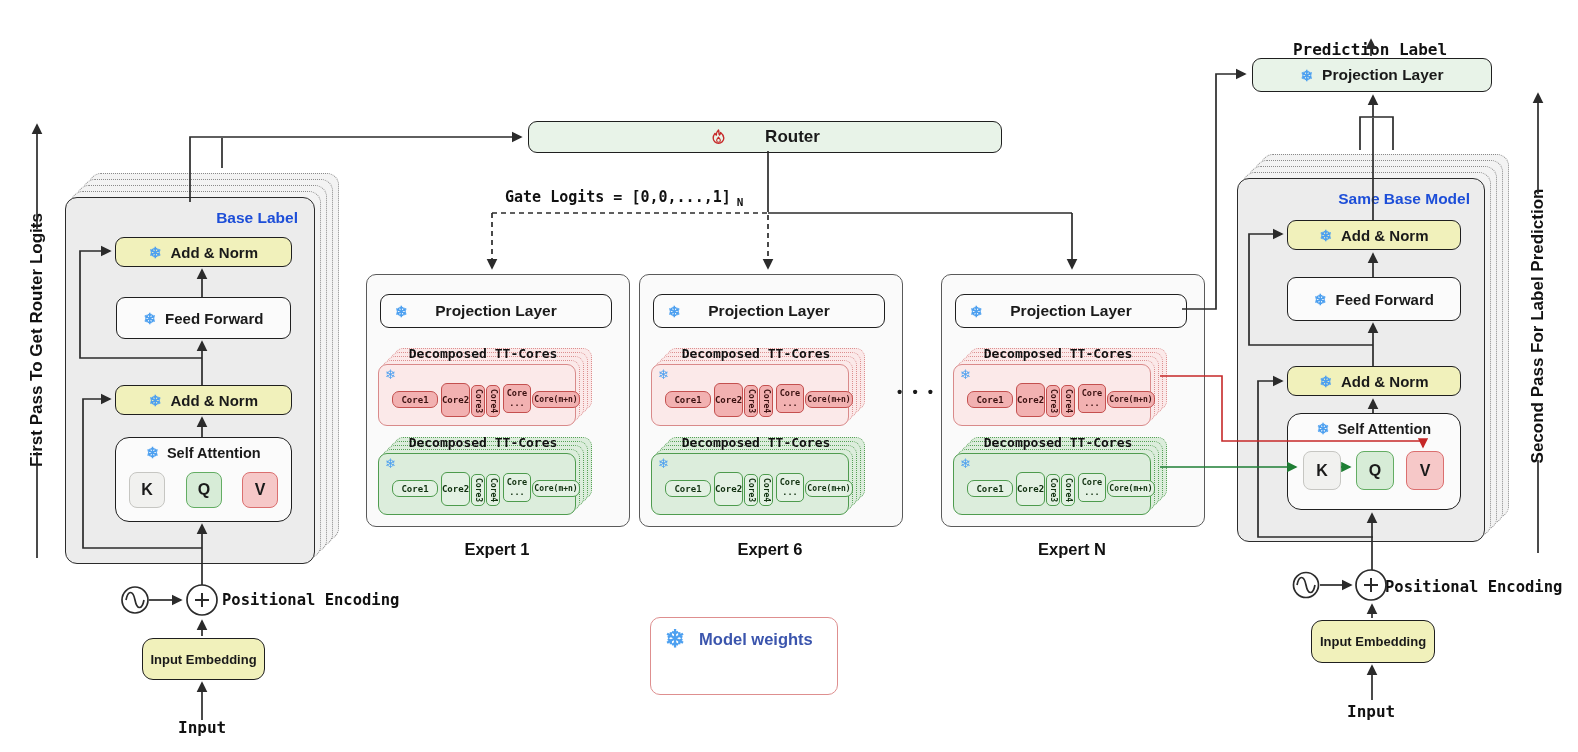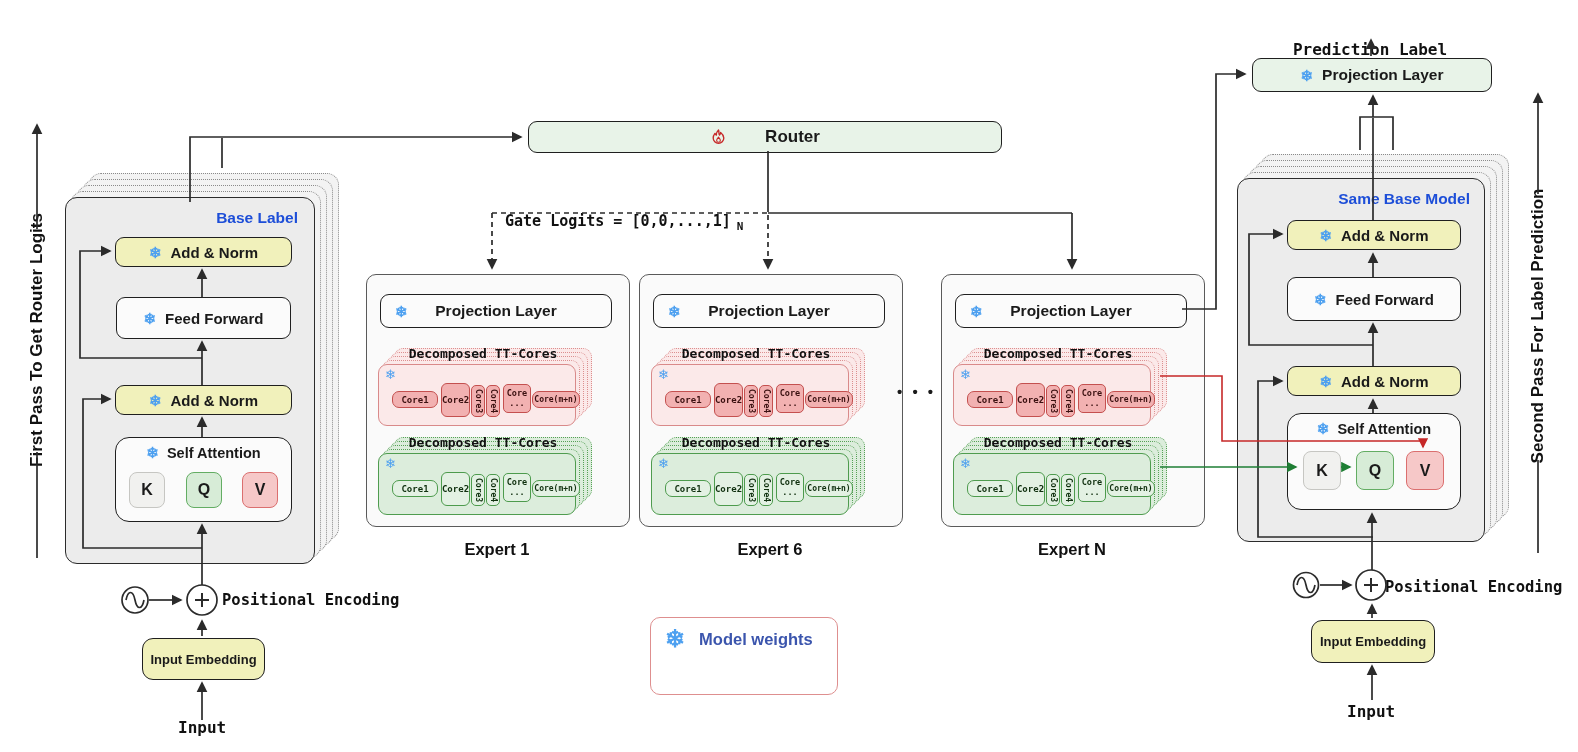--- a/index.html
+++ b/index.html
@@ -101,21 +101,21 @@
   </div>
   <div class="abs mono" style="left:178px;top:718px;font-size:16px;">Input</div>
 
   <div class="box greenbox" style="left:528px;top:121px;width:472px;height:30px;font-size:17px;gap:38px;">
     <svg width="17" height="19" viewBox="0 0 24 26">
       <path d="M12 2.5c1.5 3-.5 4.5 1.5 7 1-1 1.5-2 1.5-3.5 2.5 2 4.5 4.8 4.5 7.8a7.5 7.5 0 0 1-15 0c0-2.5 1-4.6 2.5-6.6.5 1 1 1.7 2 2.5C8.5 6.5 10 4.5 12 2.5z" fill="none" stroke="#c62828" stroke-width="1.9" stroke-linejoin="round"></path>
       <path d="M12 12.5c-1.6 1.8-2.6 3-2.6 4.7a2.6 2.6 0 0 0 5.2 0c0-1.7-1-2.9-2.6-4.7z" fill="none" stroke="#c62828" stroke-width="1.5" stroke-linejoin="round"></path>
     </svg>
     <span>Router</span>
   </div>
-  <div class="abs mono" style="left:505px;top:188px;font-size:15px;margin-top:24px;">
+  <div class="abs mono" style="left:505px;top:188px;font-size:15px;">
     <span>Gate Logits = [0,0,...,1]</span><span style="font-size:11px;vertical-align:-4px;margin-left:6px;">N</span>
   </div>
 
   <div>
     <div class="expcard" style="left:366px;top:274px;width:262px;height:251px;">
       <div class="box white" style="left:13px;top:19px;width:230px;height:32px;border-radius:9px;">
         <span class="sf" style="position:absolute;left:14px;">❄</span>
         <span style="font-size:15.5px;">Projection Layer</span>
       </div>
       <div class="ttwrap tt-red" style="left:11px;top:72px;">

